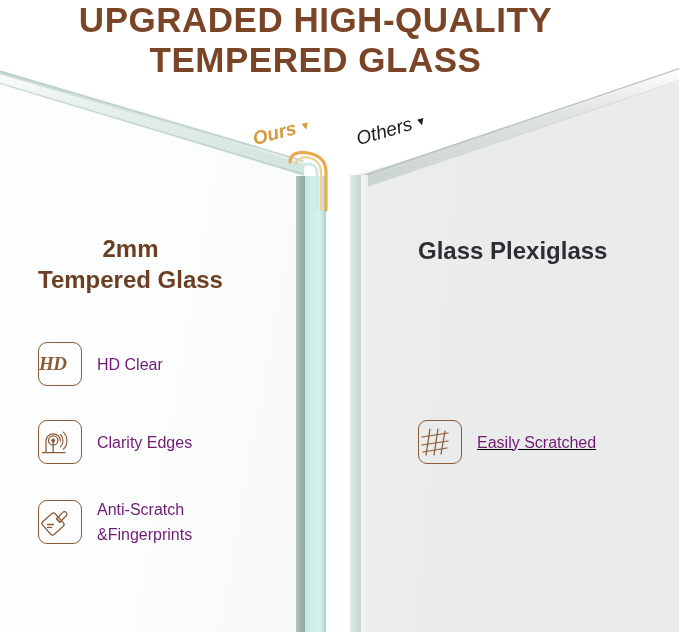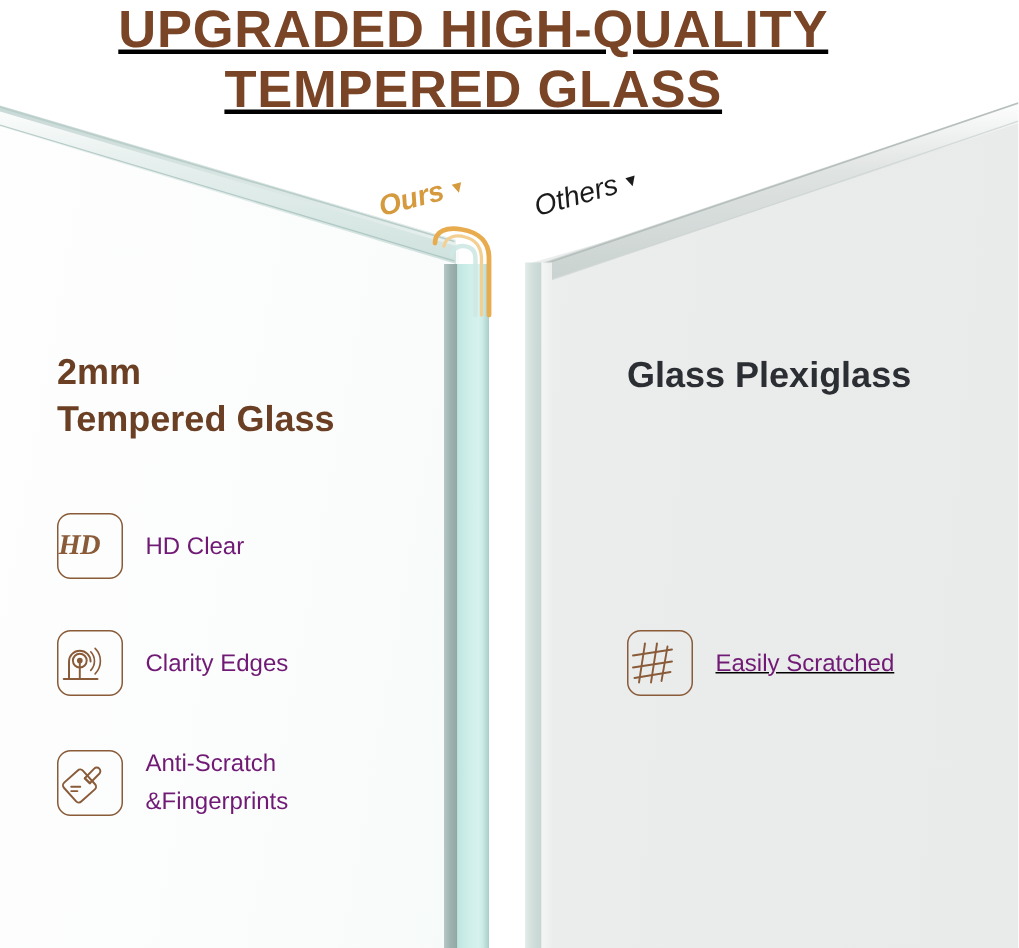--- a/index.html
+++ b/index.html
@@ -18,21 +18,20 @@
 
   
   .title-block {
     position: absolute;
     top: 0px;
     left: 0;
     width: 631px;
     text-align: center;
     z-index: 40;
     pointer-events: none;
-    text-decoration: underline;
   }
   .title-line {
     font-family: "Liberation Sans", sans-serif;
     font-weight: bold;
     font-size: 35px;
     letter-spacing: 0.5px;
     color: #7a4526;
     line-height: 40px;
   }
 
@@ -171,20 +170,21 @@
     z-index: 45;
     font-family: "Liberation Sans", sans-serif;
     font-weight: bold;
     font-size: 24px;
     line-height: 31px;
   }
   .head-left {
     left: 38px;
     top: 233px;
     color: #6b3f24;
+    text-align: center;
   }
   .head-right {
     left: 418px;
     top: 235px;
     color: #2b2f33;
   }
 
   
   .feat {
     position: absolute;

